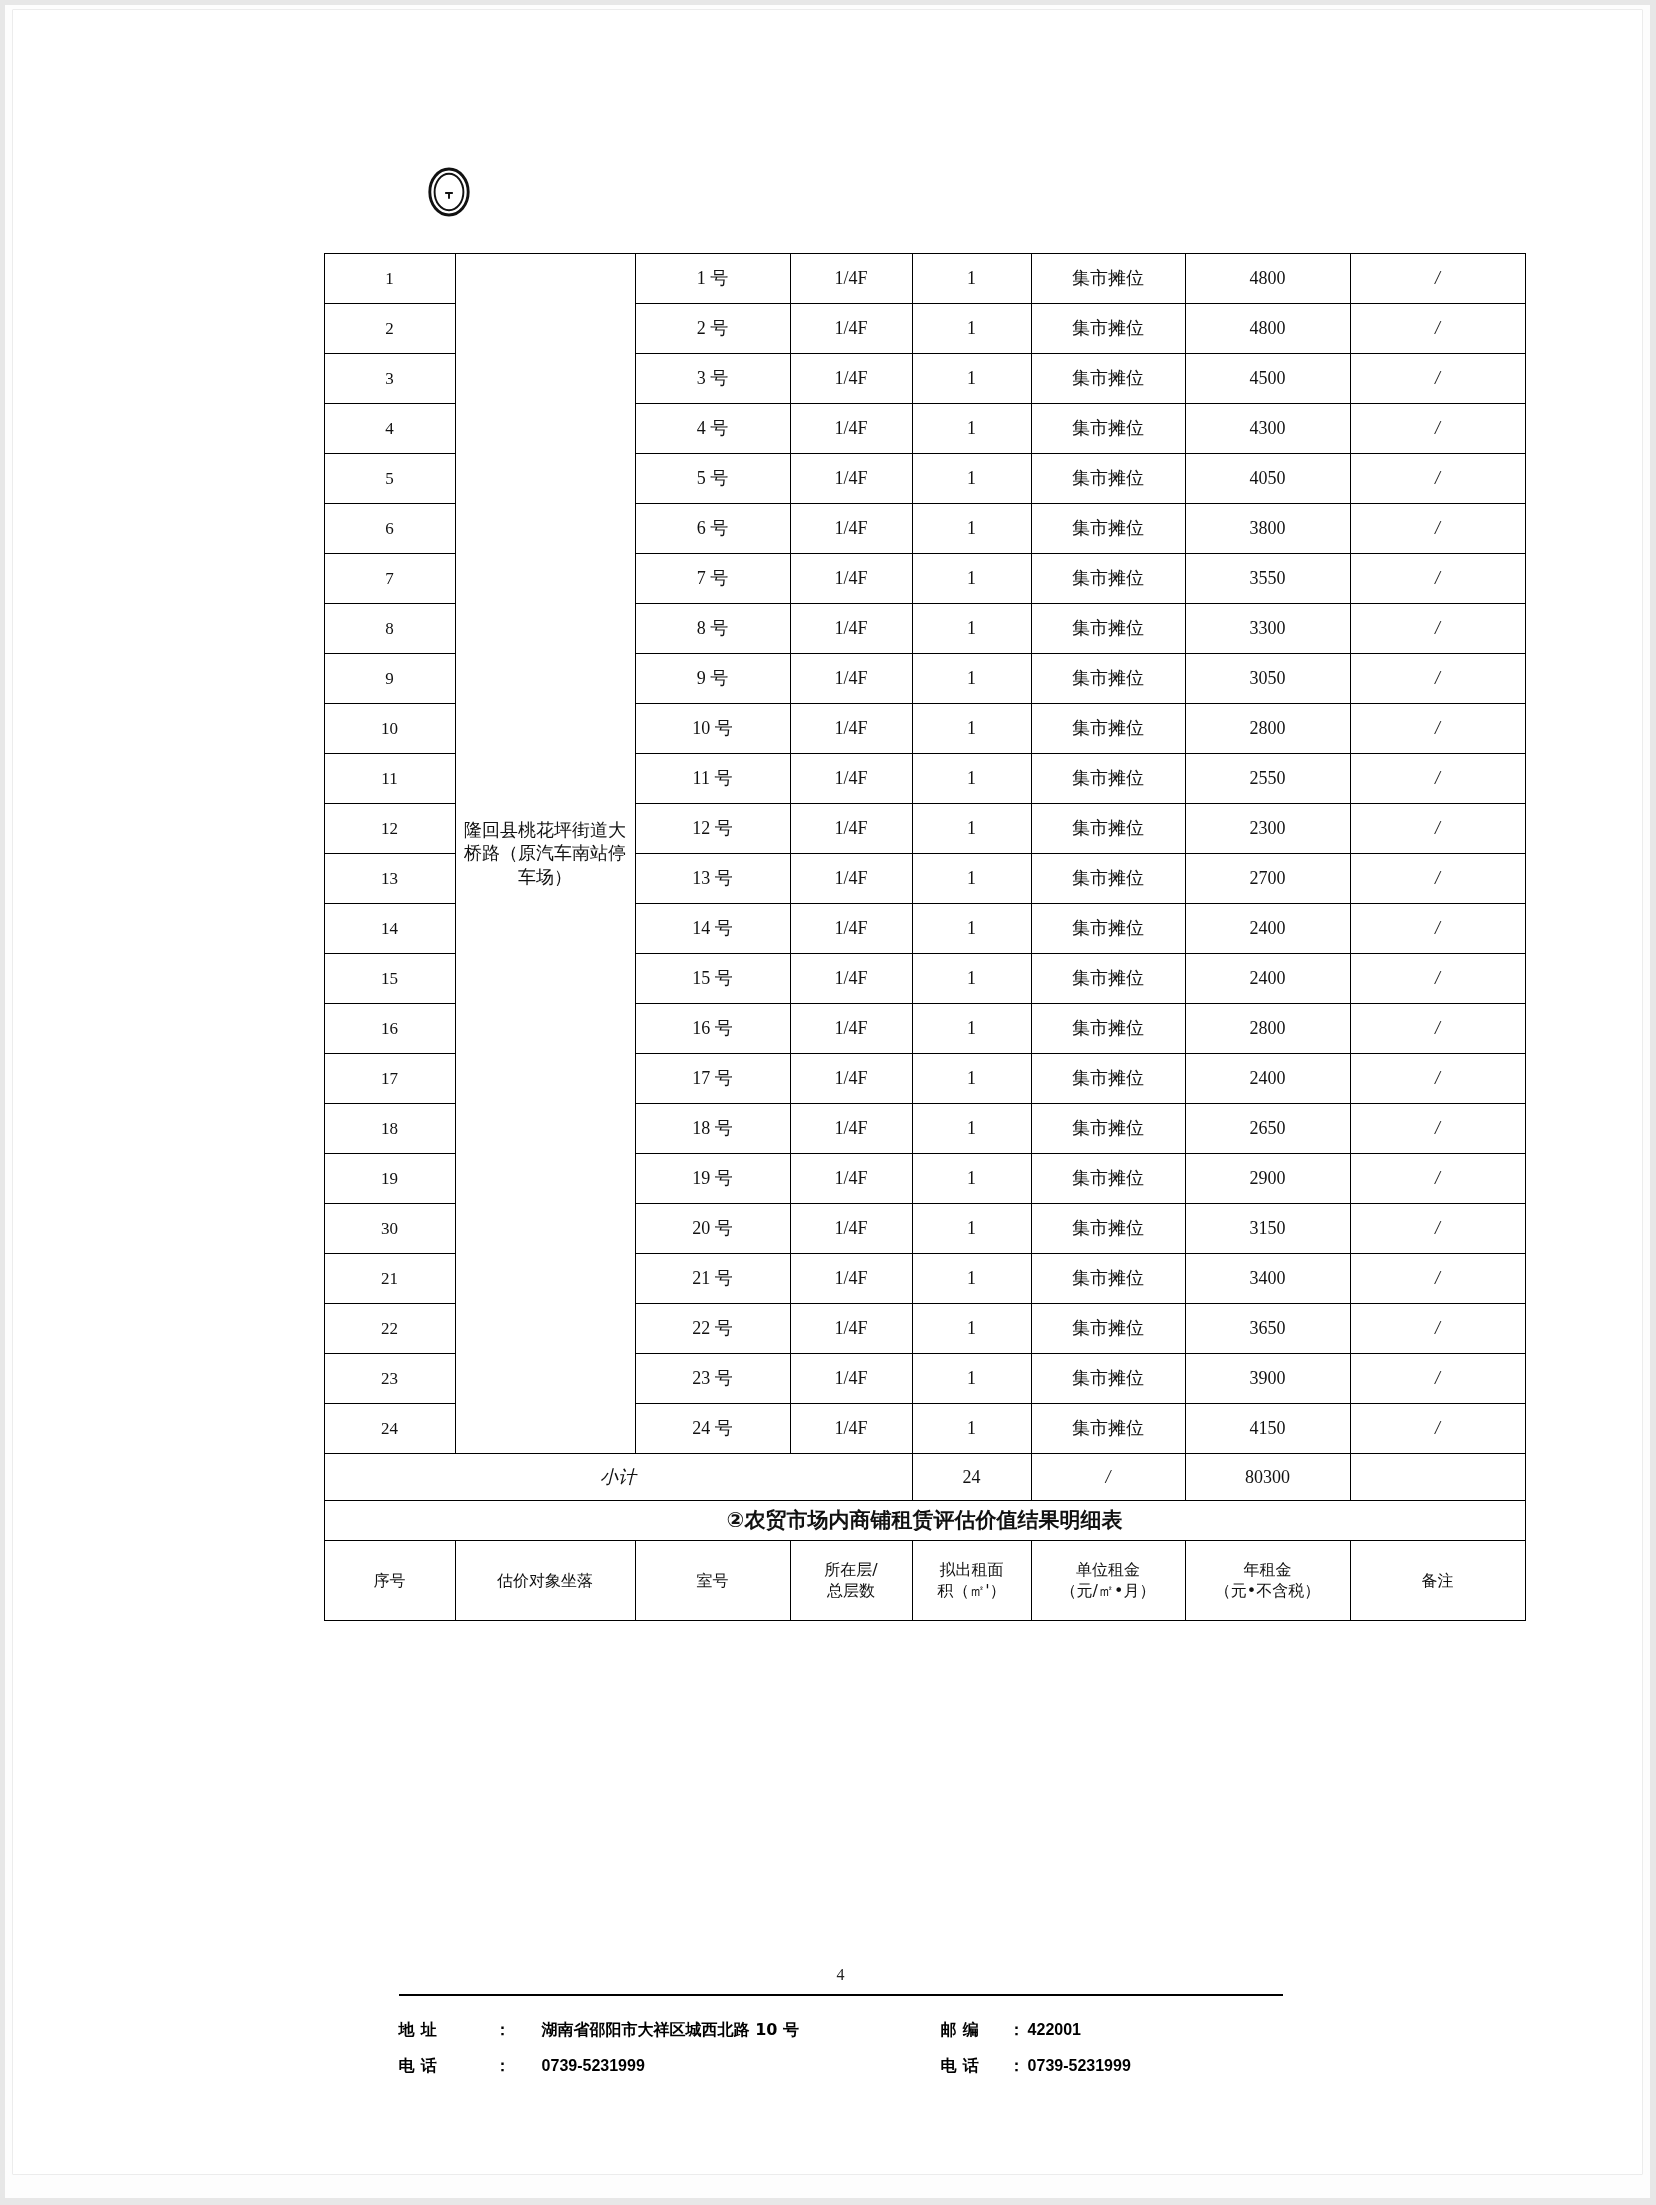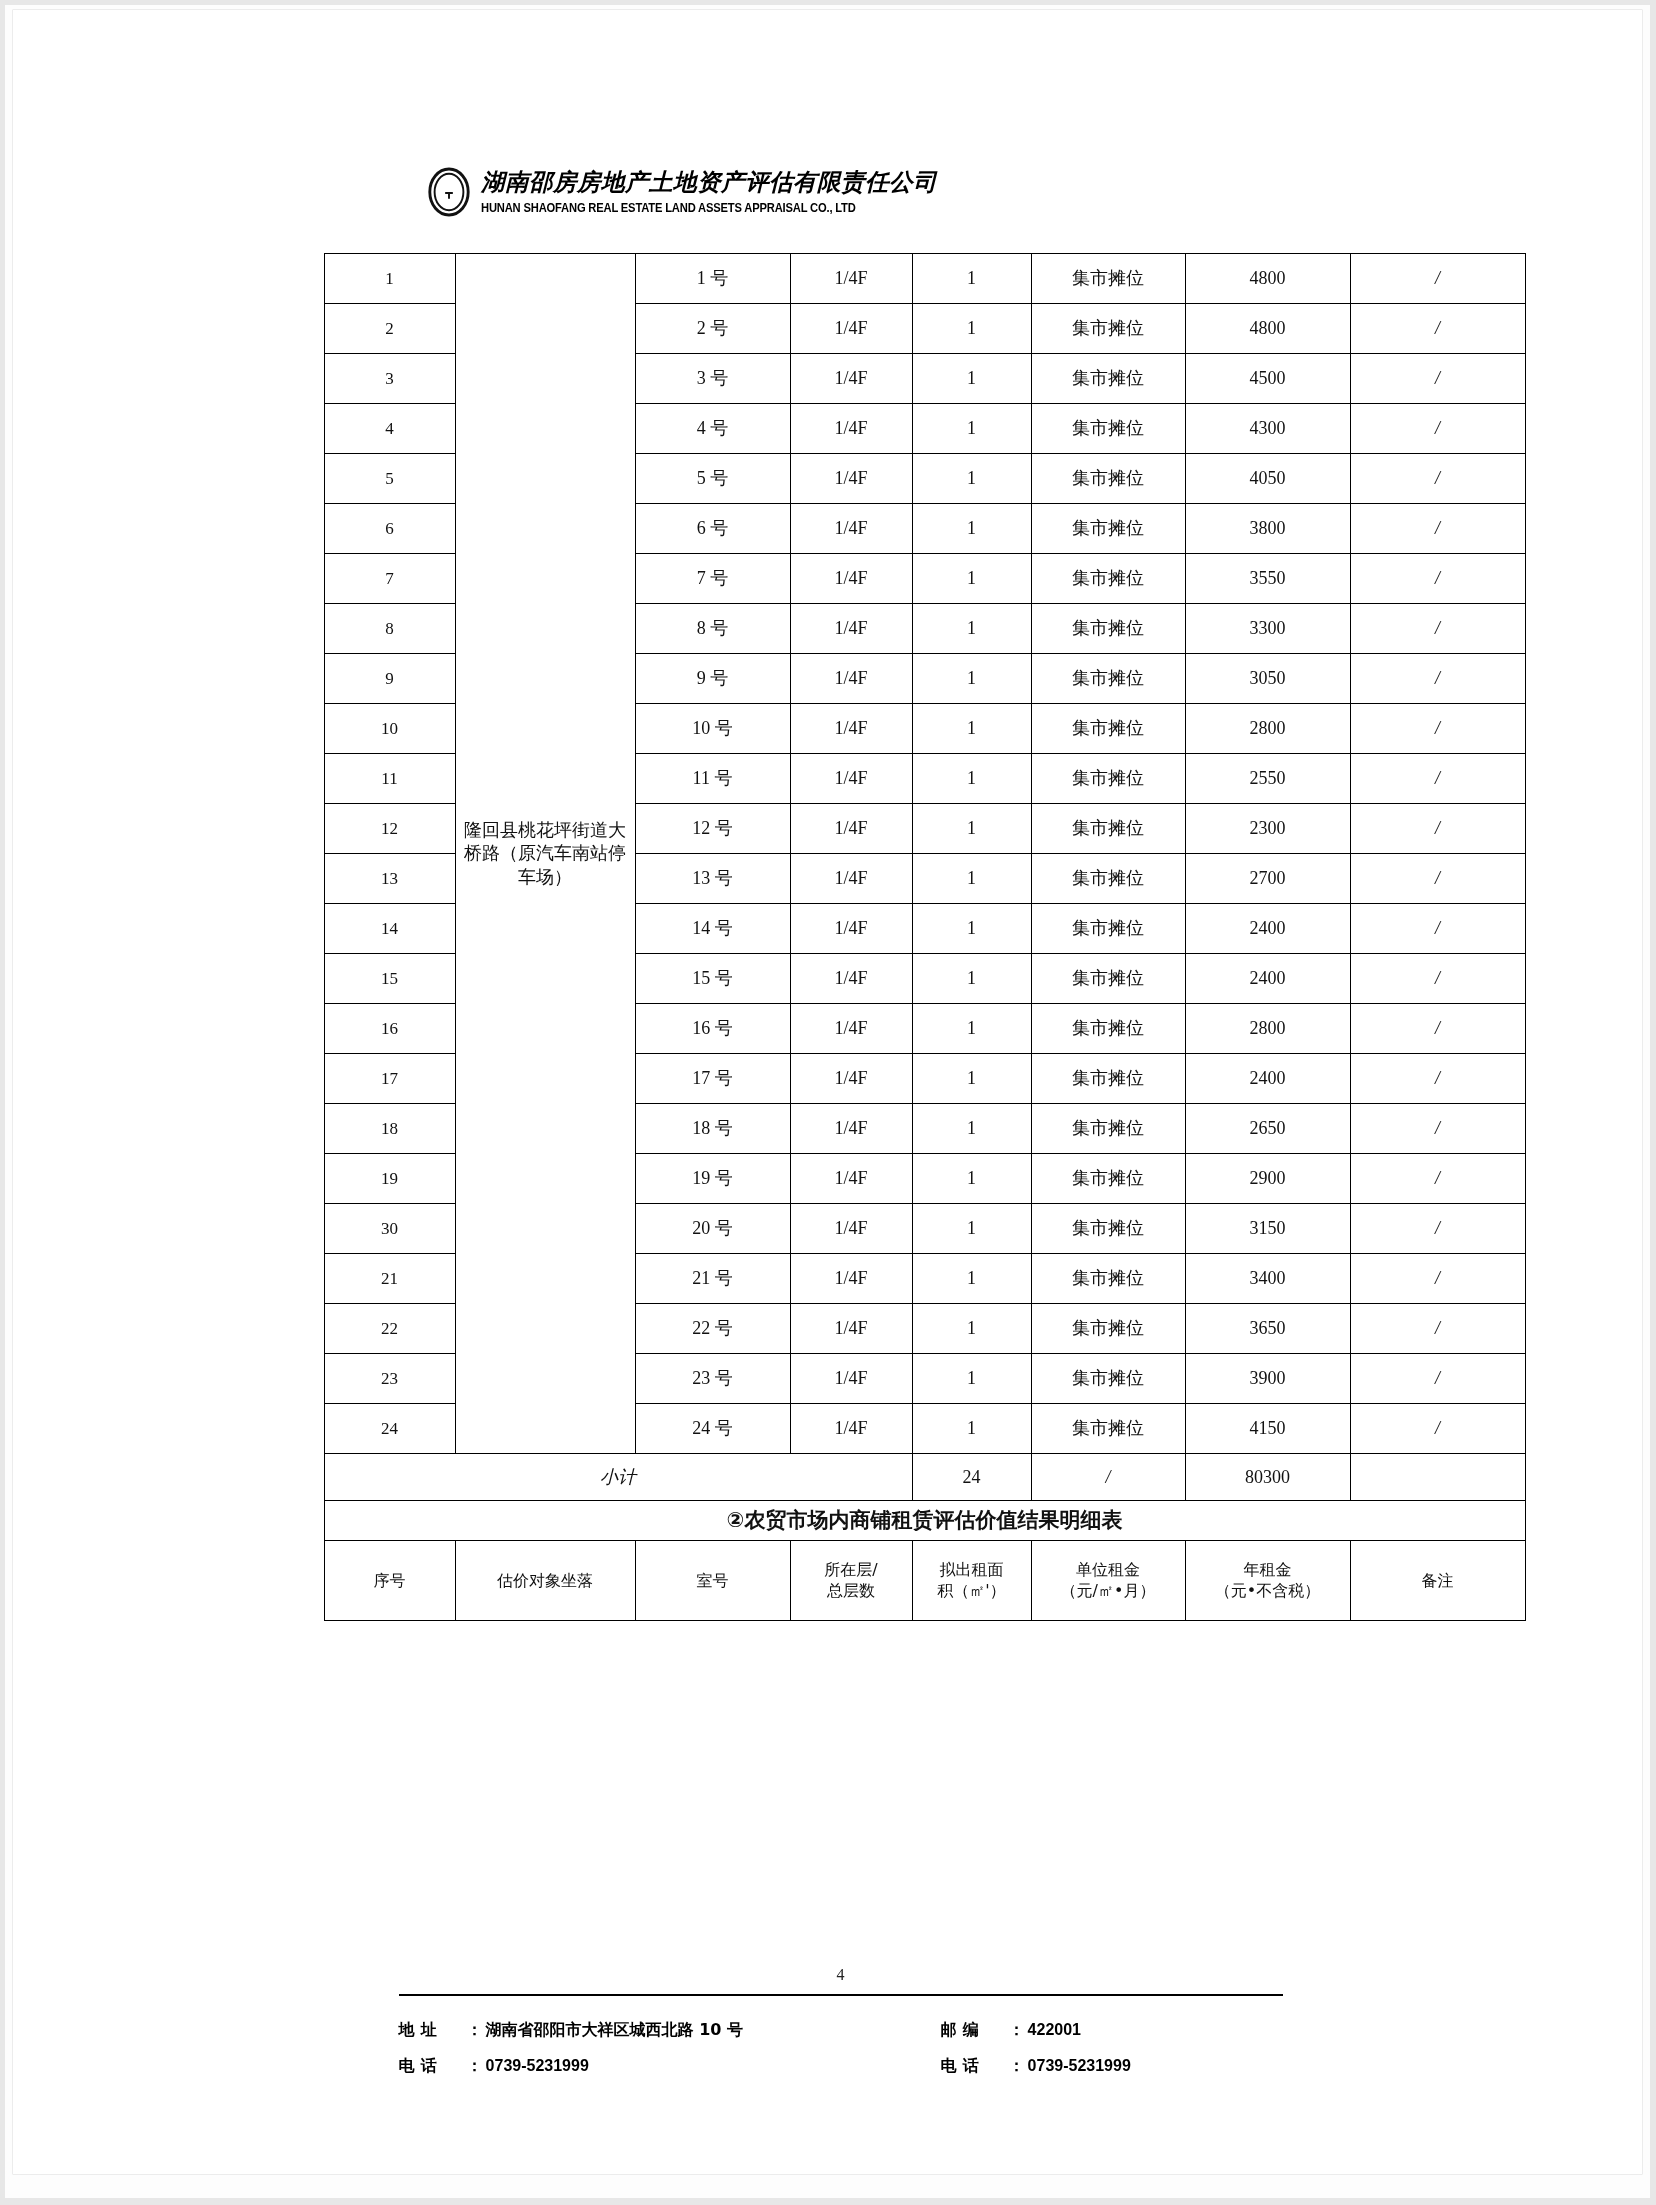--- a/index.html
+++ b/index.html
@@ -177,21 +177,21 @@
     width: 887px;
     font-family: "DejaVu Sans", sans-serif;
     font-size: 16px;
     font-weight: 700;
   }
   .footer-row {
     display: flex;
     align-items: baseline;
     margin-top: 7.3px;
   }
-  .footer-col-left { width: 542px; display: flex; align-items: baseline; }
+  .footer-col-left { width: 542px; display: flex; align-items: baseline; gap: 28px; }
   .footer-col-right { display: flex; align-items: baseline; }
   .footer-key {
     display: inline-block;
     width: 68px;
     letter-spacing: 6.3px;
     white-space: nowrap;
   }
   .footer-colon { margin-right: 3.1px; }
   .footer-val { white-space: nowrap; margin-top: 9px; }
   .footer-val.mono {
@@ -210,24 +210,20 @@
   <div class="scan-edge-right"></div>
 
   <div class="sheet">
 
     <div class="letterhead">
       <svg class="logo-mark" viewBox="0 0 100 104">
         <ellipse cx="50" cy="52" rx="40" ry="48" fill="none" stroke="#111" stroke-width="6"></ellipse>
         <ellipse cx="50" cy="52" rx="30" ry="38" fill="none" stroke="#111" stroke-width="4"></ellipse>
         <path d="M42 52 h16 v4 h-6 v10 h-4 v-10 h-6 z" fill="#111"></path>
       </svg>
-      <div class="letterhead-text">
-        <div class="company-cn">湖南邵房房地产土地资产评估有限责任公司</div>
-        <div class="company-en">HUNAN SHAOFANG REAL ESTATE LAND ASSETS APPRAISAL CO., LTD</div>
-      </div>
     </div>
 
     <table class="main-table">
       <tbody>
 
         <tr class="data-row">
           <td class="c-seq">1</td>
           <td class="c-loc loc-merged" rowspan="24">隆回县桃花坪街道大桥路（原汽车南站停车场）</td>
           <td class="c-room">1 号</td>
           <td class="c-floor">1/4F</td>

